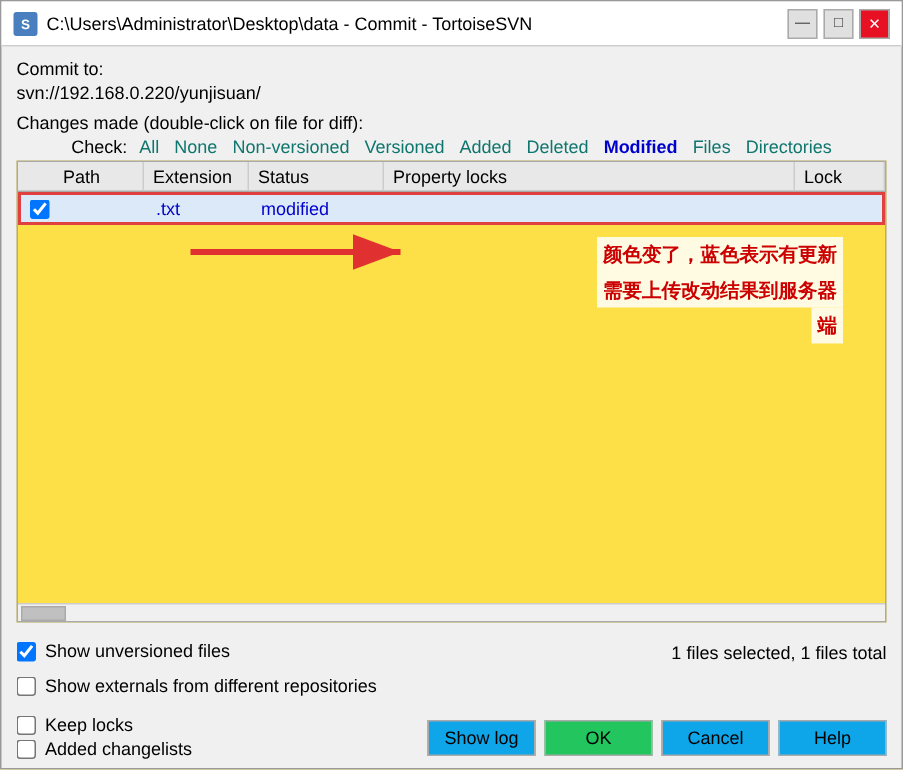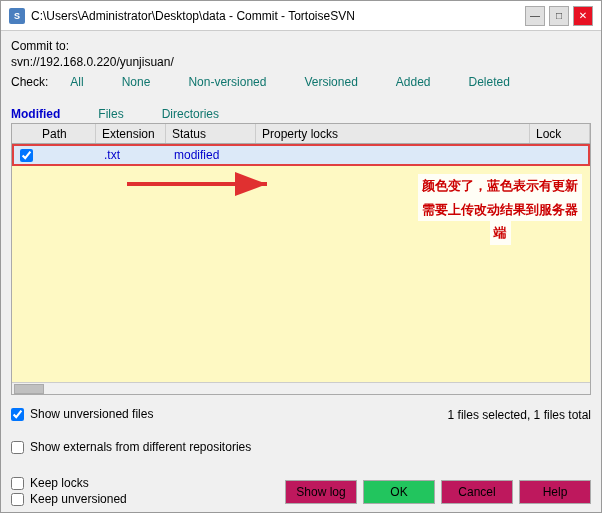--- a/index.html
+++ b/index.html
@@ -117,23 +117,24 @@
       outline: none;
     }
     .changes-label {
       font-size: 12px;
       color: #000;
       margin-bottom: 2px;
     }
     .filter-row {
       display: flex;
       align-items: center;
-      gap: 18px;
+      gap: 4px;
       margin-bottom: 2px;
       flex-wrap: wrap;
+      justify-content: center;
     }
     .filter-label {
       font-size: 12px;
       color: #000;
       margin-right: 4px;
     }
     .filter-link {
       font-size: 12px;
       color: #0f766e;
       cursor: pointer;
@@ -142,21 +143,21 @@
     .filter-link.active-filter {
       color: #0000cc;
       font-weight: bold;
     }
     .separator-v {
       color: #999;
       margin: 0 1px;
     }
     .file-table-container {
       border: 1px solid #aaa;
-      background: #fef9c3;
+      background: #fde047;
       flex: 1;
       overflow: hidden;
       position: relative;
       display: flex;
       flex-direction: column;
     }
     .table-header {
       display: flex;
       background: #e8e8e8;
       border-bottom: 1px solid #aaa;
@@ -218,21 +219,21 @@
       color: #cc0000;
       font-size: 13px;
       font-weight: bold;
       line-height: 1.5;
       padding: 2px 4px;
     }
     .bottom-bar {
       display: flex;
       flex-direction: column;
       padding: 4px 10px 6px;
-      gap: 18px;
+      gap: 8px;
       flex-shrink: 0;
     }
     .checkbox-row {
       display: flex;
       align-items: center;
       gap: 6px;
     }
     .checkbox-row input[type=checkbox] {
       width: 13px;
       height: 13px;
@@ -243,21 +244,21 @@
     }
     .button-row {
       display: flex;
       justify-content: flex-end;
       gap: 6px;
       margin-top: 2px;
     }
     .dialog-btn {
       width: 72px;
       height: 24px;
-      background: #be185d;
+      background: #0ea5e9;
       border: 1px solid #aaa;
       cursor: pointer;
       font-size: 12px;
       display: flex;
       align-items: center;
       justify-content: center;
     }
     .dialog-btn.ok-btn {
       background: #22c55e;
     }
@@ -305,20 +306,21 @@
       <div class="titlebar-btn">□</div>
       <div class="titlebar-btn close">✕</div>
     </div>
   </div>
 
   <div class="content">
     <span class="label">Commit to:</span>
     <span class="url-text">svn://192.168.0.220/yunjisuan/</span>
 
 
+    <span class="changes-label">Changes made (double-click on file for diff):</span>
 
     <div class="filter-row">
       <span class="filter-label">Check:</span>
       <a class="filter-link">All</a>
       <span class="separator-v"> </span>
       <a class="filter-link">None</a>
       <span class="separator-v"> </span>
       <a class="filter-link">Non-versioned</a>
       <span class="separator-v"> </span>
       <a class="filter-link">Versioned</a>
@@ -348,21 +350,21 @@
           <div class="checkbox-cell">
             <input type="checkbox" checked="" style="">
           </div>
           <div class="td td-path"></div>
           <div class="td td-ext">.txt</div>
           <div class="td td-status">modified</div>
           <div class="td td-propstatus"></div>
           <div class="td td-lock"></div>
         </div>
 
-        <div style="position:absolute; right:8px; top:30px; display:flex; flex-direction:column; align-items:center;">
+        <div style="position:absolute; right:28px; top:30px; display:flex; flex-direction:column; align-items:flex-end;">
           <span class="annotation-text">颜色变了，蓝色表示有更新</span>
           <span class="annotation-text">需要上传改动结果到服务器</span>
           <span class="annotation-text">端</span>
         </div>
 
         <svg style="position:absolute; left:110px; top:20px;" width="160" height="40">
           <defs>
             <marker id="arrowhead" markerWidth="8" markerHeight="6" refX="8" refY="3" orient="auto">
               <polygon points="0 0, 8 3, 0 6" fill="#e03030"></polygon>
             </marker>
@@ -394,21 +396,21 @@
     </div>
 
     <div style="display:flex; justify-content:space-between; align-items:center; margin-top:4px;">
       <div style="display:flex; flex-direction:column; gap:2px;">
         <div class="checkbox-row">
           <input type="checkbox" style="">
           <label>Keep locks</label>
         </div>
         <div class="checkbox-row">
           <input type="checkbox" style="">
-          <label>Keep unversioned</label>
+          <label>Added changelists</label>
         </div>
       </div>
       <div class="button-row">
         <button class="dialog-btn">Show log</button>
         <button class="dialog-btn ok-btn">OK</button>
         <button class="dialog-btn">Cancel</button>
         <button class="dialog-btn">Help</button>
       </div>
     </div>
   </div>

